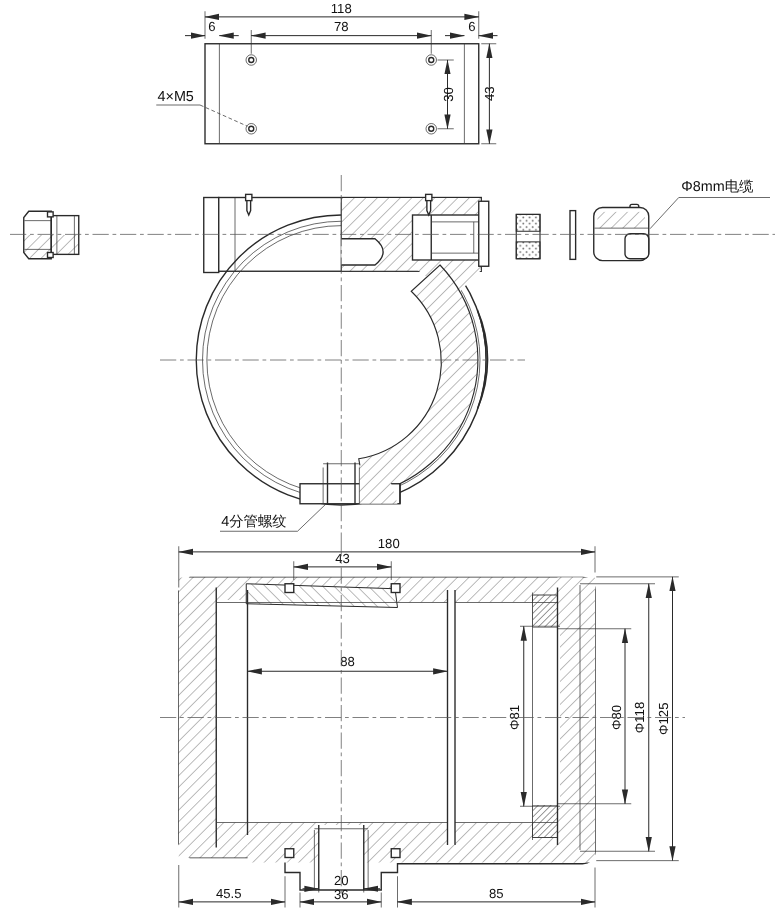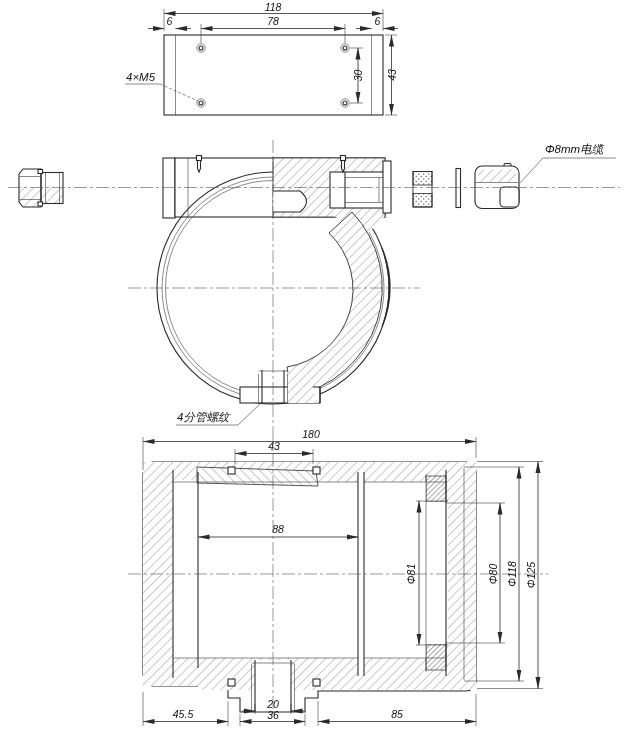--- a/index.html
+++ b/index.html
@@ -1,17 +1,17 @@
 <!DOCTYPE html>
 <html><head>
 <meta charset="utf-8">
 <style>
   html,body{margin:0;padding:0;background:#ffffff;}
   .page{position:relative;width:627px;height:732px;background:#fff;overflow:hidden;
-        font-family:"Liberation Sans",sans-serif;font-style:italic;}
+        font-family:"Liberation Sans",sans-serif;}
   svg{display:block;}
   .ol{fill:none;stroke:#2a2a2a;stroke-width:1.1;}
   .olw{fill:#ffffff;stroke:#2a2a2a;stroke-width:1.1;}
   .thin{fill:none;stroke:#3a3a3a;stroke-width:0.6;}
   .ext{fill:none;stroke:#2a2a2a;stroke-width:0.55;}
   .cl{fill:none;stroke:#555;stroke-width:0.6;stroke-dasharray:13 3 3 3;}
   .dim{fill:none;stroke:#2a2a2a;stroke-width:0.8;
        marker-start:url(#ar);marker-end:url(#ar);}
   .dime{fill:none;stroke:#2a2a2a;stroke-width:0.8;marker-end:url(#ar);}
   .dims{fill:none;stroke:#2a2a2a;stroke-width:0.8;marker-start:url(#ar);}

